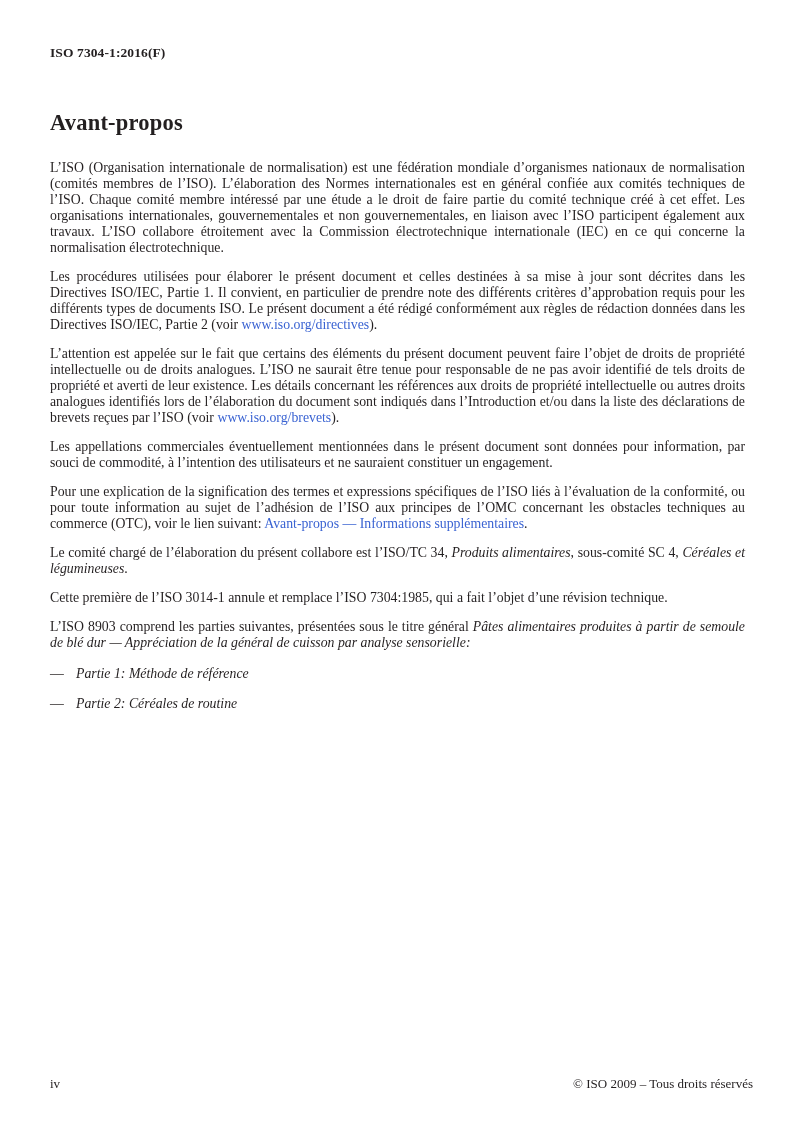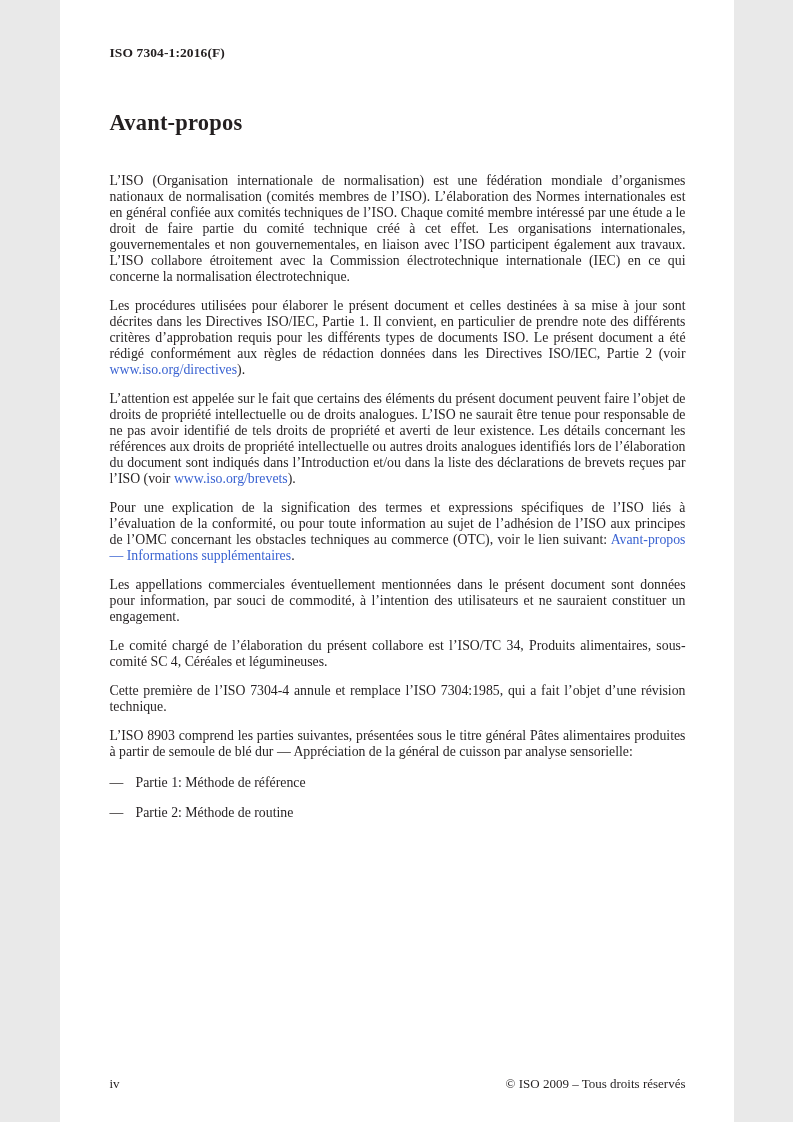--- a/index.html
+++ b/index.html
@@ -8,67 +8,67 @@
     --page-bg: #ffffff;
   }
   * { box-sizing: border-box; }
   html, body {
     margin: 0;
     padding: 0;
     background: #e9e9e9;
   }
   .page {
     position: relative;
-    width: 674px;
+    width: 793px;
     height: 1122px;
     margin: 0 auto;
     background: var(--page-bg);
     font-family: "Liberation Serif", "DejaVu Serif", serif;
     color: var(--text-color);
     padding: 45px 48px 0 50px;
     overflow: hidden;
   }
   .doc-header {
     font-size: 13.5px;
     font-weight: bold;
     letter-spacing: 0.1px;
   }
   .page-title {
     font-size: 22.5px;
     font-weight: bold;
-    margin: 49px 0 37px 0;
+    margin: 49px 0 24px 0;
     letter-spacing: 0.2px;
   }
   .body-text {
     font-size: 13.8px;
     line-height: 16px;
     text-align: justify;
     margin: 0 0 13px 0;
   }
   .doc-link {
     color: var(--link-color);
     cursor: pointer;
   }
-  .em { }
+  .em { font-style: italic; }
   .dash-list { margin-top: 2px; }
   .list-item {
     display: flex;
     font-size: 13.8px;
     line-height: 15.4px;
     margin-top: 15px;
   }
   .list-item .dash {
     flex: none;
     width: 26px;
   }
-  .list-item .item-label { }
+  .list-item .item-label { font-style: italic; }
   .page-footer {
     position: absolute;
     left: 50px;
-    right: 48px;
+    right: 40px;
     bottom: 30px;
     display: flex;
     justify-content: space-between;
     align-items: center;
     font-size: 13px;
   }
 </style>
 </head>
 <body>
 
@@ -86,47 +86,47 @@
 
   <p class="body-text">
     <span>Les procédures utilisées pour élaborer le présent document et celles destinées à sa mise à jour sont décrites dans les Directives ISO/IEC, Partie 1. Il convient, en particulier de prendre note des différents critères d’approbation requis pour les différents types de documents ISO. Le présent document a été rédigé conformément aux règles de rédaction données dans les Directives ISO/IEC, Partie 2 (voir </span><a class="doc-link">www.iso.org/directives</a><span>).</span>
   </p>
 
   <p class="body-text">
     <span>L’attention est appelée sur le fait que certains des éléments du présent document peuvent faire l’objet de droits de propriété intellectuelle ou de droits analogues. L’ISO ne saurait être tenue pour responsable de ne pas avoir identifié de tels droits de propriété et averti de leur existence. Les détails concernant les références aux droits de propriété intellectuelle ou autres droits analogues identifiés lors de l’élaboration du document sont indiqués dans l’Introduction et/ou dans la liste des déclarations de brevets reçues par l’ISO (voir </span><a class="doc-link">www.iso.org/brevets</a><span>).</span>
   </p>
 
   <p class="body-text">
-    <span>Pour une explication de la signification des termes et expressions spécifiques de l’ISO liés à l’évaluation de la conformité, ou pour toute information au sujet de l’adhésion de l’ISO aux principes de l’OMC concernant les obstacles techniques au commerce (OTC), voir le lien suivant: </span><a class="doc-link">Avant-propos — Informations supplémentaires</a><span>.</span>
+    <span>Les appellations commerciales éventuellement mentionnées dans le présent document sont données pour information, par souci de commodité, à l’intention des utilisateurs et ne sauraient constituer un engagement.</span>
   </p>
 
   <p class="body-text">
-    <span>Les appellations commerciales éventuellement mentionnées dans le présent document sont données pour information, par souci de commodité, à l’intention des utilisateurs et ne sauraient constituer un engagement.</span>
+    <span>Pour une explication de la signification des termes et expressions spécifiques de l’ISO liés à l’évaluation de la conformité, ou pour toute information au sujet de l’adhésion de l’ISO aux principes de l’OMC concernant les obstacles techniques au commerce (OTC), voir le lien suivant: </span><a class="doc-link">Avant-propos — Informations supplémentaires</a><span>.</span>
   </p>
 
   <p class="body-text">
     <span>Le comité chargé de l’élaboration du présent collabore est l’ISO/TC 34, </span><span class="em">Produits alimentaires</span><span>, sous-comité SC 4, </span><span class="em">Céréales et légumineuses</span><span>.</span>
   </p>
 
   <p class="body-text">
-    <span>Cette première de l’ISO 7304-4 annule et remplace l’ISO 7304:1985, qui a fait l’objet d’une révision technique.</span>
+    <span>Cette première de l’ISO 3014-1 annule et remplace l’ISO 7304:1985, qui a fait l’objet d’une révision technique.</span>
   </p>
 
   <p class="body-text">
     <span>L’ISO 8903 comprend les parties suivantes, présentées sous le titre général </span><span class="em">Pâtes alimentaires produites à partir de semoule de blé dur — Appréciation de la général de cuisson par analyse sensorielle:</span>
   </p>
 
   <div class="dash-list">
     <div class="list-item">
       <span class="dash">—</span>
       <span class="item-label">Partie 1: Méthode de référence</span>
     </div>
     <div class="list-item">
       <span class="dash">—</span>
-      <span class="item-label">Partie 2: Méthode de routine</span>
+      <span class="item-label">Partie 2: Céréales de routine</span>
     </div>
   </div>
 
   <div class="page-footer">
     <span>iv</span>
     <span>© ISO 2009 – Tous droits réservés</span>
   </div>
 
 </div>
 

